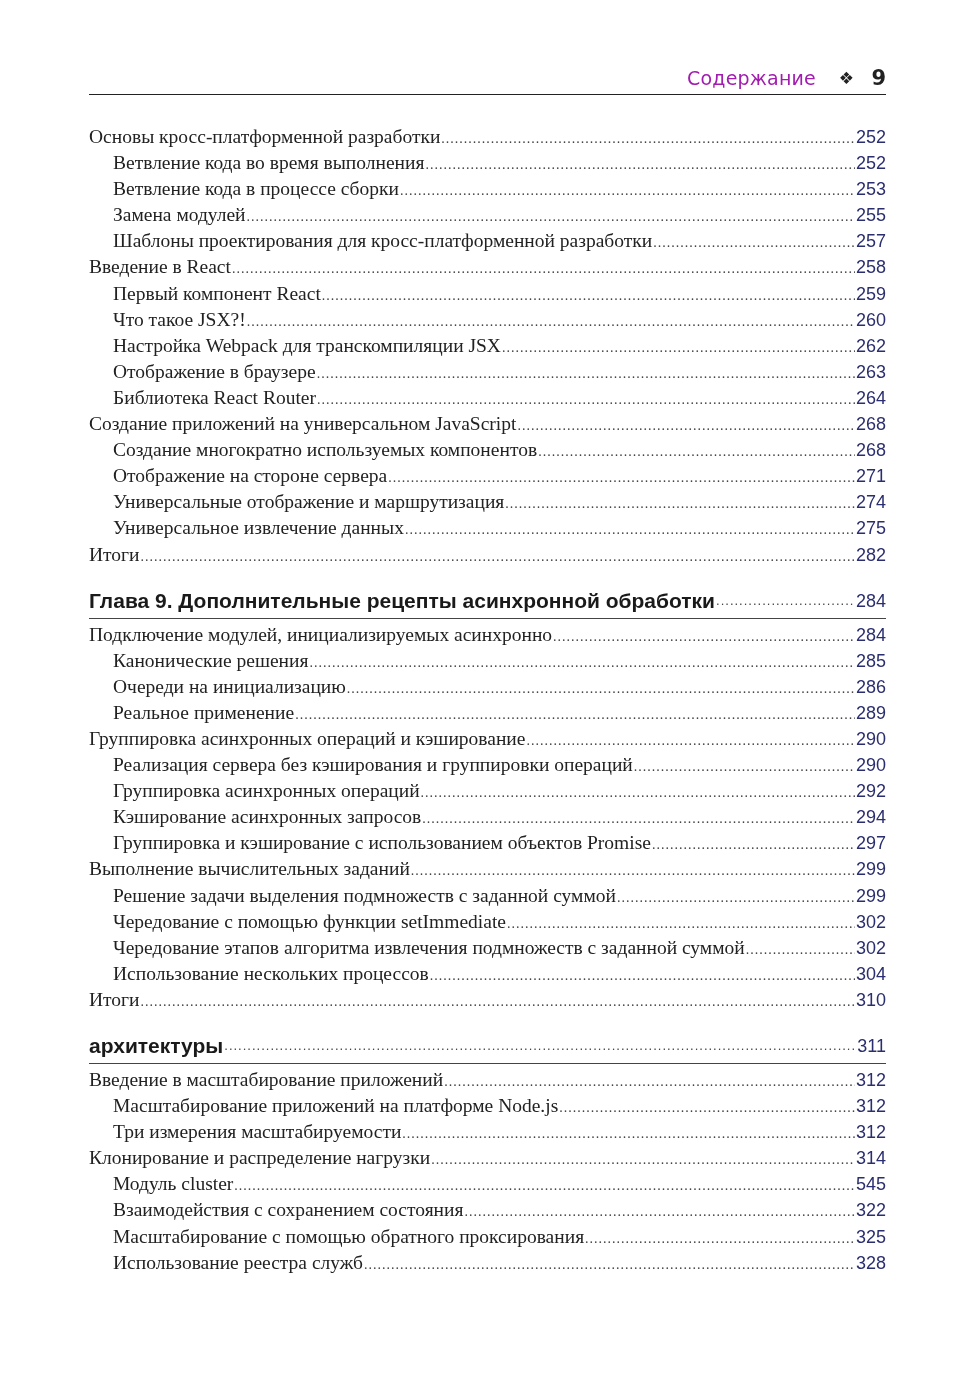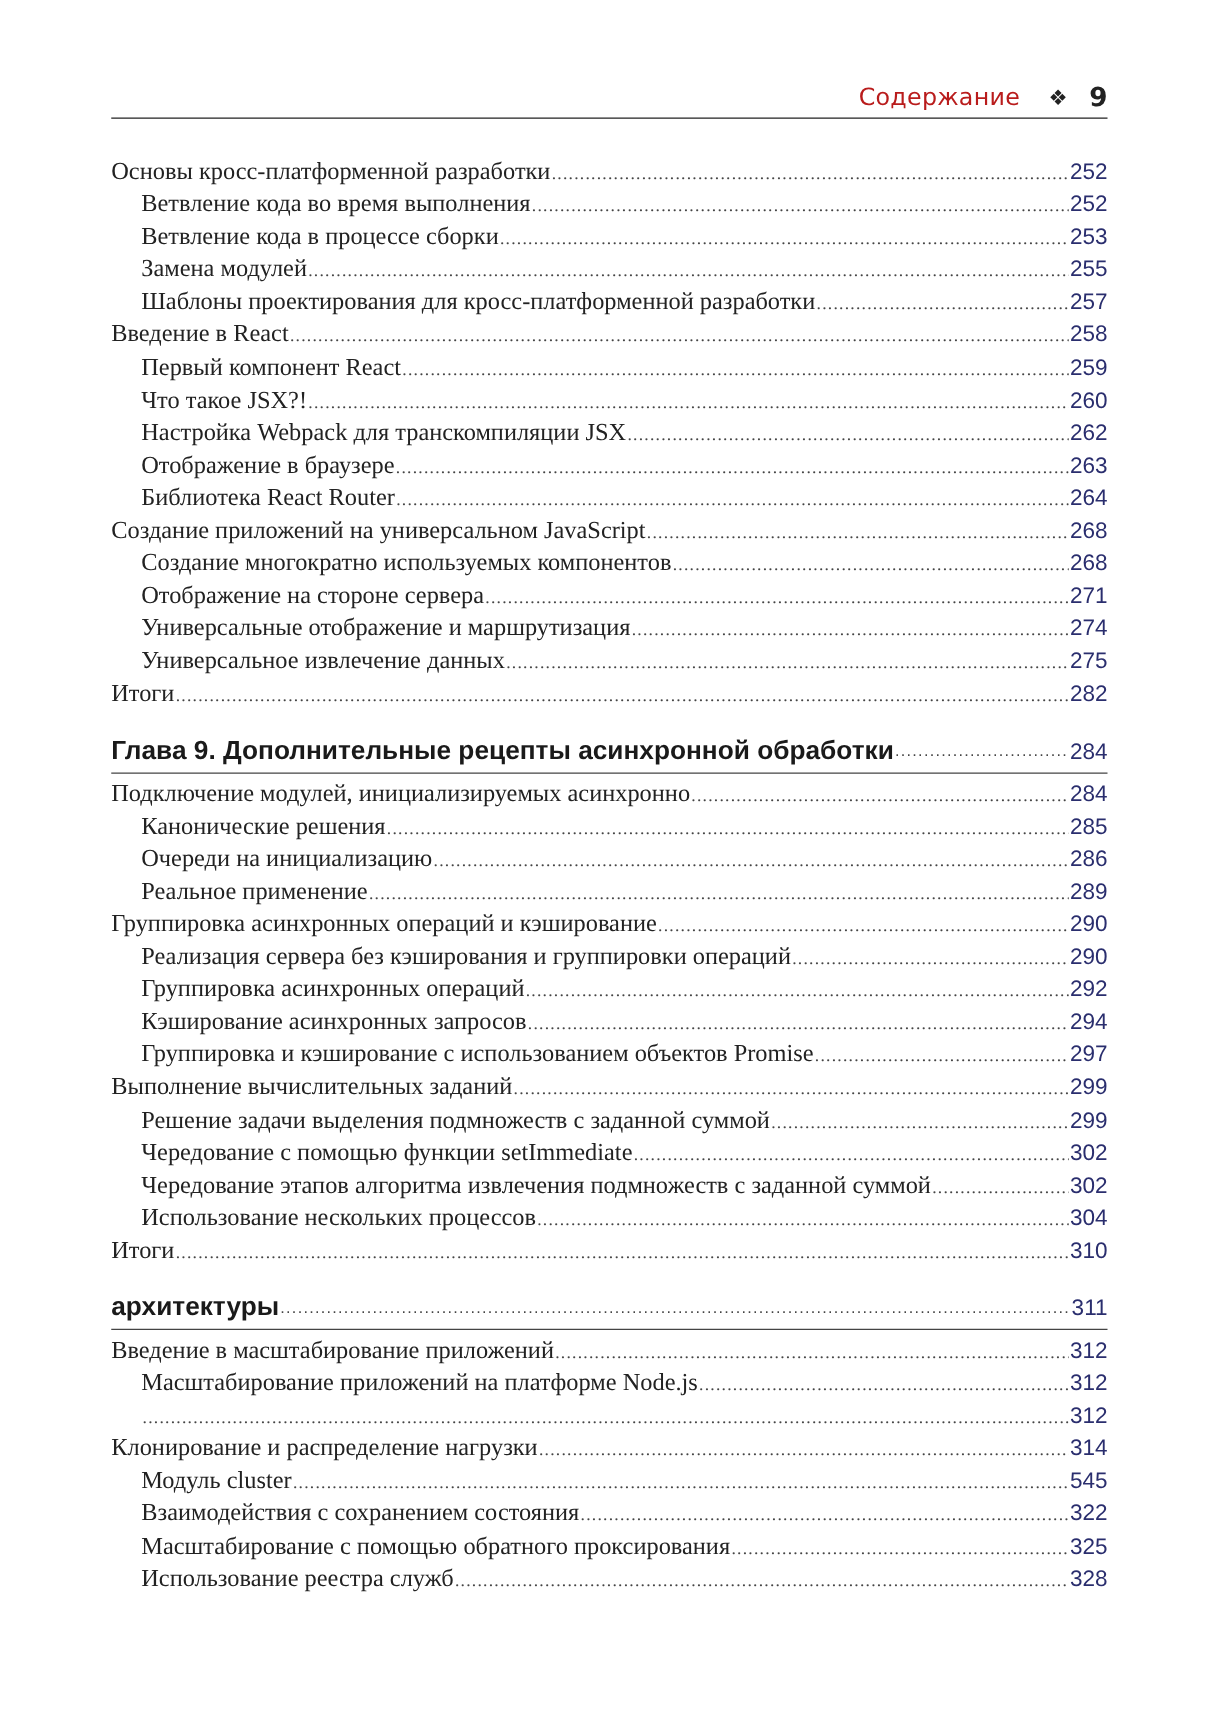--- a/index.html
+++ b/index.html
@@ -1,18 +1,18 @@
 <!DOCTYPE html>
 <html><head>
 <meta charset="utf-8">
 <style>
   html, body { margin:0; padding:0; background:#fff; }
   body { width:975px; height:1388px; position:relative; overflow:hidden; font-family:"Liberation Serif","DejaVu Serif",serif; color:#222; }
   .header { position:absolute; left:89px; top:66px; width:797px; height:28px; border-bottom:1.5px solid #222; }
-  .header .title { position:absolute; right:70px; top:1px; font-family:"DejaVu Sans","Liberation Sans",sans-serif; font-size:19px; color:#b91c1c; letter-spacing:0.2px; }
+  .header .title { position:absolute; right:70px; top:1px; font-family:"DejaVu Sans","Liberation Sans",sans-serif; font-size:19px; color:#a21caf; letter-spacing:0.2px; }
   .header .orn { position:absolute; right:32px; top:2px; font-size:17px; color:#222; }
   .header .pno { position:absolute; right:0; top:0px; font-family:"DejaVu Sans","Liberation Sans",sans-serif; font-weight:bold; font-size:21px; color:#222; }
   .toc { position:absolute; left:89px; top:124px; width:797px; }
   .row { display:flex; align-items:baseline; height:26.1px; font-size:19.5px; line-height:26px; white-space:nowrap; }
   .row.l2 { padding-left:24px; }
   .row .t { flex:0 0 auto; }
   .row .d { flex:1 1 auto; overflow:hidden; color:#444; font-size:14px; letter-spacing:1px; margin:0 1px; }
   .row .d::after { content:"................................................................................................................................................................................................................................................................................................................"; }
   .row .p { flex:0 0 auto; font-family:"Liberation Sans","DejaVu Sans",sans-serif; font-size:18px; color:#2a2e6e; }
   .chap { display:flex; align-items:baseline; font-family:"Liberation Sans","DejaVu Sans",sans-serif; font-weight:bold; font-size:21px; color:#1a1a1a; white-space:nowrap; }
@@ -218,20 +218,21 @@
         <span class="t">Введение в масштабирование приложений</span>
         <span class="d"></span>
         <span class="p">312</span>
       </div>
       <div class="row l2">
         <span class="t">Масштабирование приложений на платформе Node.js</span>
         <span class="d"></span>
         <span class="p">312</span>
       </div>
       <div class="row l2">
+        <span class="t">Три измерения масштабируемости</span>
         <span class="d"></span>
         <span class="p">312</span>
       </div>
       <div class="row">
         <span class="t">Клонирование и распределение нагрузки</span>
         <span class="d"></span>
         <span class="p">314</span>
       </div>
       <div class="row l2">
         <span class="t">Модуль cluster</span>

